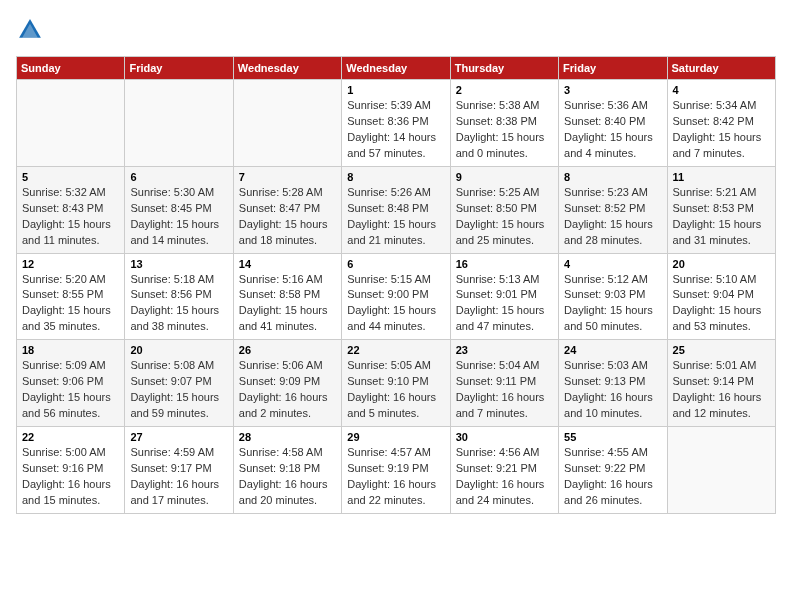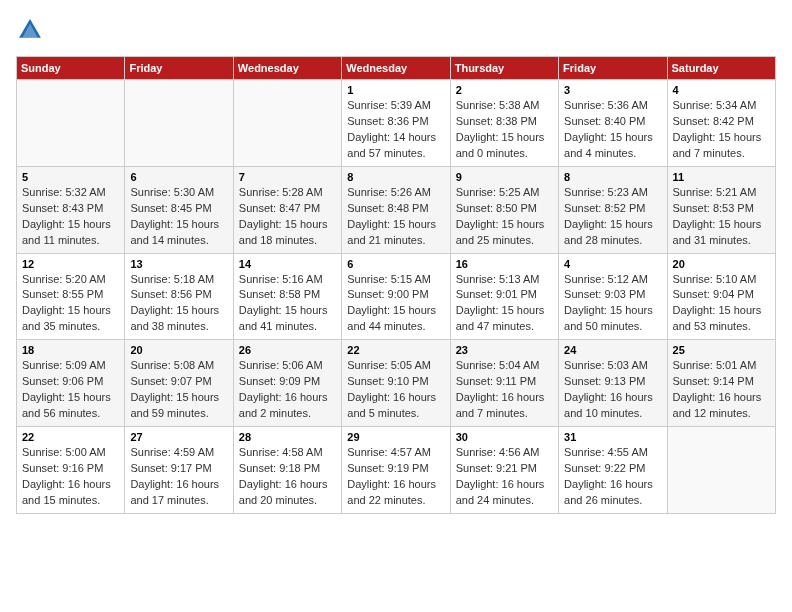--- a/index.html
+++ b/index.html
@@ -250,19 +250,19 @@
         </td>
         <td>
           <div class="day-num">29</div>
           <div class="day-info">Sunrise: 4:57 AM<br>Sunset: 9:19 PM<br>Daylight: 16 hours and 22 minutes.</div>
         </td>
         <td>
           <div class="day-num">30</div>
           <div class="day-info">Sunrise: 4:56 AM<br>Sunset: 9:21 PM<br>Daylight: 16 hours and 24 minutes.</div>
         </td>
         <td>
-          <div class="day-num">31</div>
+          <div class="day-num">55</div>
           <div class="day-info">Sunrise: 4:55 AM<br>Sunset: 9:22 PM<br>Daylight: 16 hours and 26 minutes.</div>
         </td>
         <td class="empty-cell"></td>
       </tr>
     </tbody>
 </table>
 
 </body></html>

